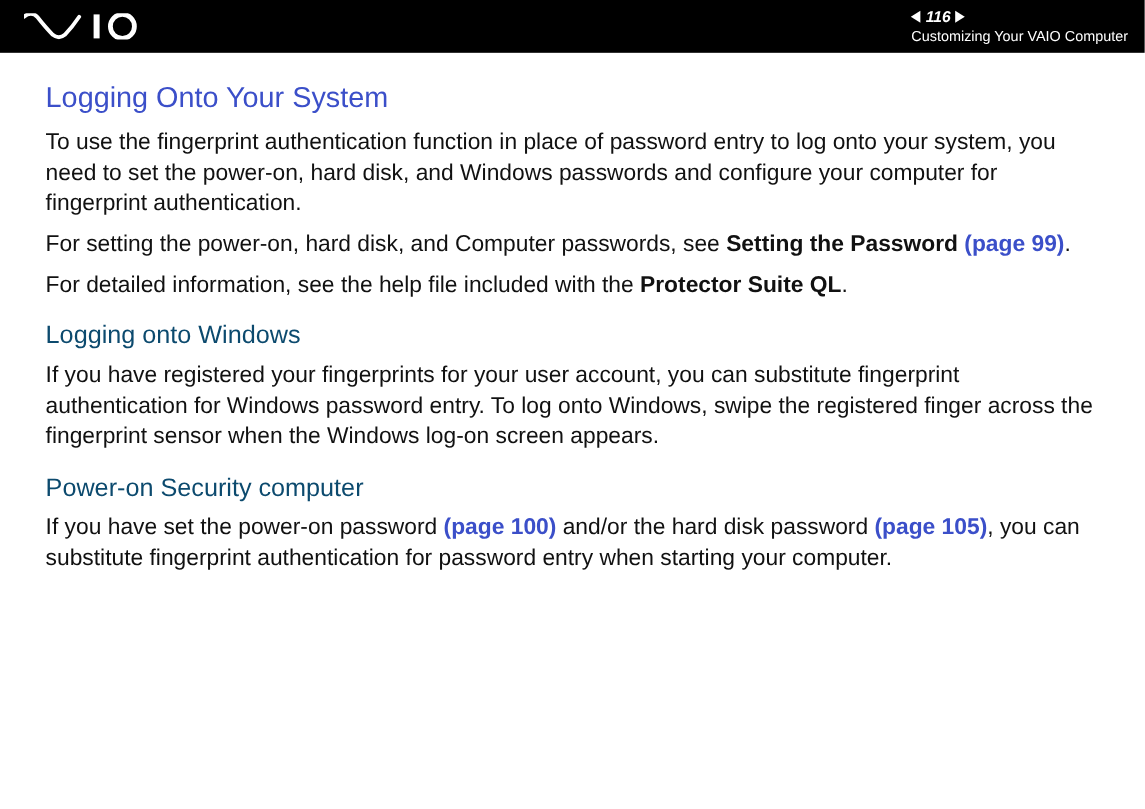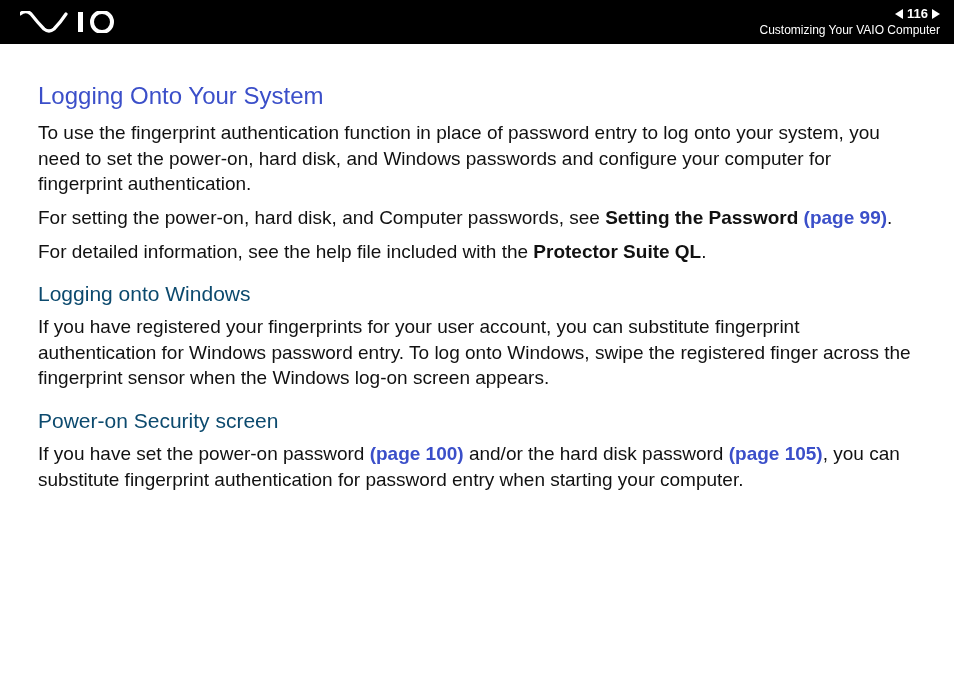--- a/index.html
+++ b/index.html
@@ -21,45 +21,46 @@
   }
   .logo svg { display: block; }
   .header-right {
     color: #fff;
     text-align: right;
     font-size: 12px;
     line-height: 1.3;
   }
   .pagenum {
     font-weight: bold;
+    font-style: italic;
     font-size: 13px;
     display: flex;
     align-items: center;
-    justify-content: flex-end;
+    justify-content: flex-start;
     gap: 4px;
   }
   .tri-left, .tri-right {
     width: 0; height: 0; display: inline-block;
   }
   .tri-left {
     border-top: 5px solid transparent;
     border-bottom: 5px solid transparent;
     border-right: 8px solid #fff;
   }
   .tri-right {
     border-top: 5px solid transparent;
     border-bottom: 5px solid transparent;
     border-left: 8px solid #fff;
   }
   .section-label {
     font-weight: normal;
     font-size: 12px;
   }
   .content {
-    padding: 38px 34px 0 38px;
+    padding: 24px 34px 0 38px;
   }
   h1.blue {
     color: #3b4fc9;
     font-weight: normal;
     font-size: 24px;
     margin-bottom: 10px;
   }
   h2.sub {
     font-weight: normal;
     font-size: 21px;
@@ -106,17 +107,17 @@
     <span>For setting the power-on, hard disk, and Computer passwords, see </span><span class="bold">Setting the Password </span><span class="link">(page 99)</span><span>.</span>
   </p>
 
   <p class="body">
     <span>For detailed information, see the help file included with the </span><span class="bold">Protector Suite QL</span><span>.</span>
   </p>
 
   <h2 class="sub">Logging onto Windows</h2>
   <p class="body">If you have registered your fingerprints for your user account, you can substitute fingerprint authentication for Windows password entry. To log onto Windows, swipe the registered finger across the fingerprint sensor when the Windows log-on screen appears.</p>
 
-  <h2 class="sub">Power-on Security screen</h2>
+  <h2 class="sub">Power-on Security computer</h2>
   <p class="body">
     <span>If you have set the power-on password </span><span class="link">(page 100)</span><span> and/or the hard disk password </span><span class="link">(page 105)</span><span>, you can substitute fingerprint authentication for password entry when starting your computer.</span>
   </p>
 </div>
 
 </body></html>

